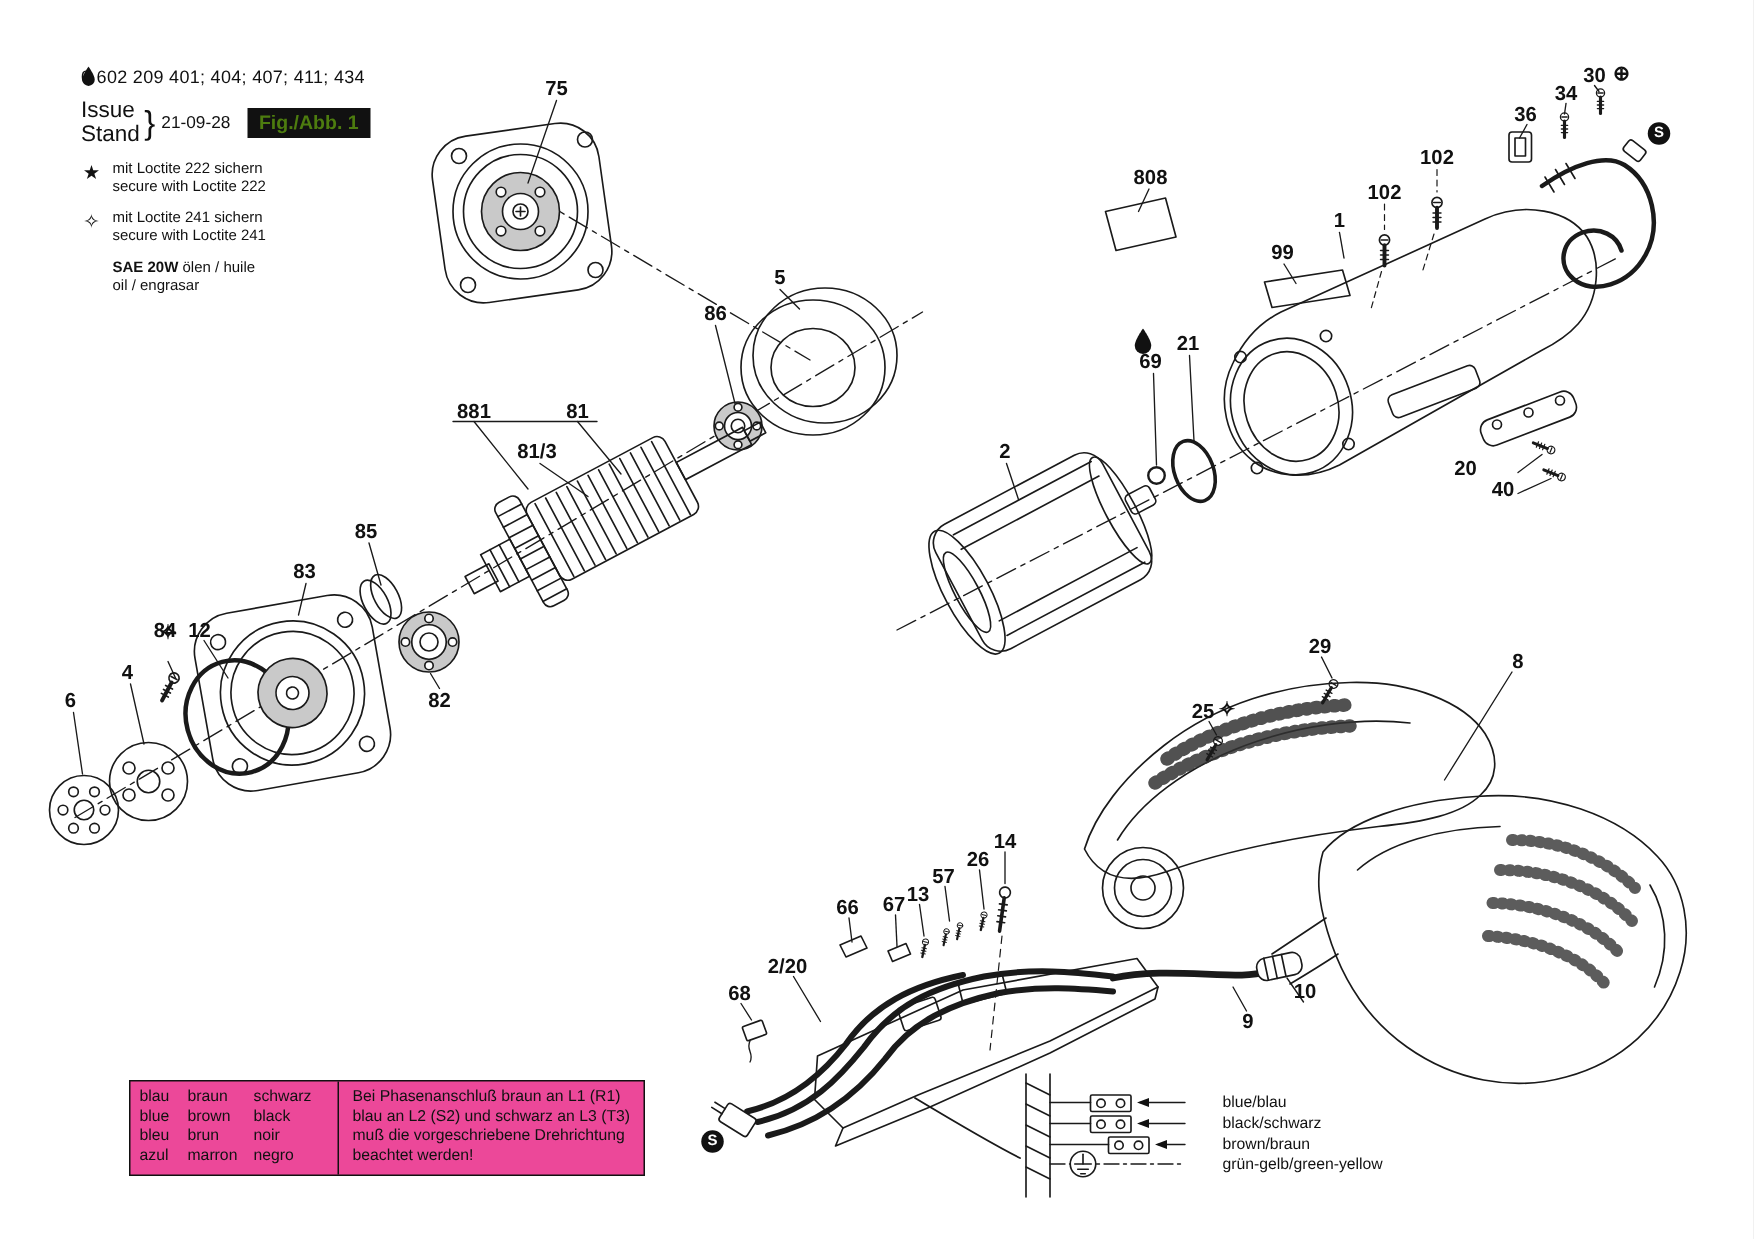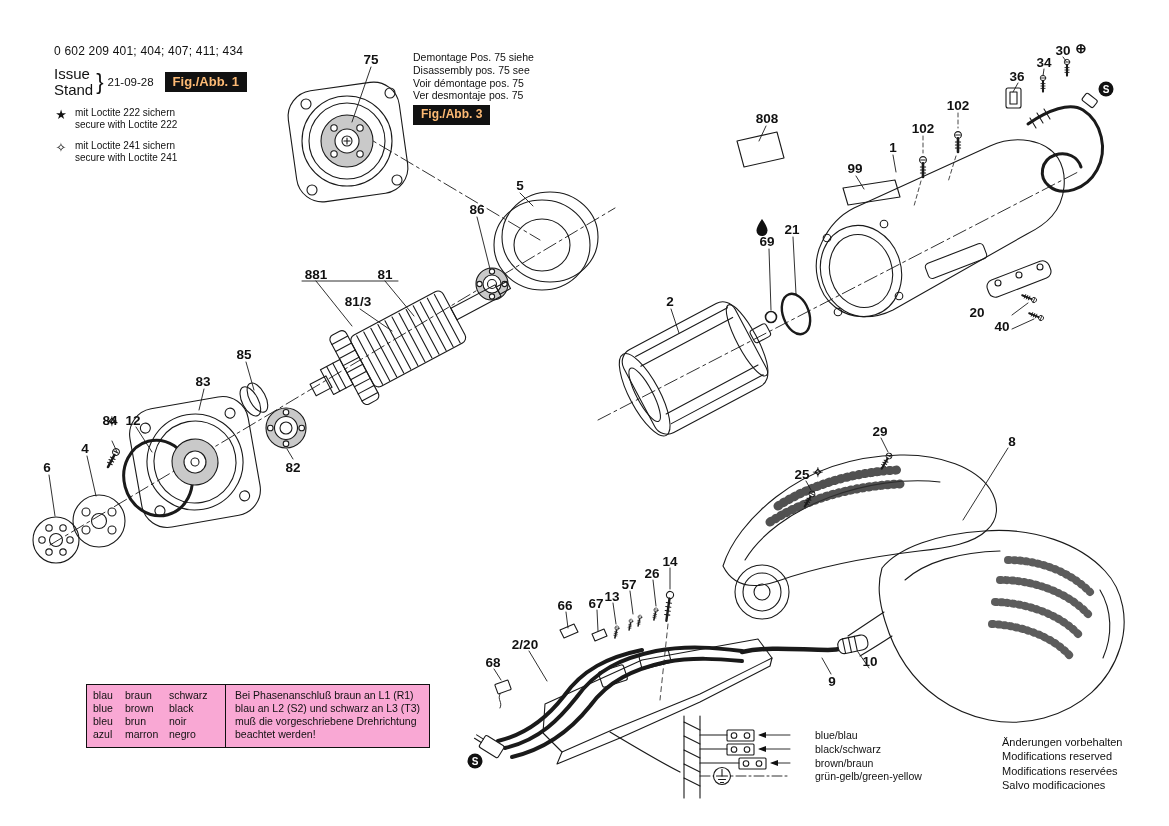--- a/index.html
+++ b/index.html
@@ -5,29 +5,29 @@
   html,body{margin:0;padding:0;background:#e8e8e8;}
   .canvas{position:relative;width:1169px;height:826px;background:#fff;margin:0 auto;
           font-family:"Liberation Sans",sans-serif;color:#111;overflow:hidden;}
   svg{position:absolute;left:0;top:0;}
   .abs{position:absolute;}
   .codes{font-size:12px;letter-spacing:.2px;}
   .issue-row{display:flex;align-items:center;gap:3px;margin-top:8px;}
   .issue-stack{font-size:15px;line-height:1.05;}
   .brace{font-size:22px;font-weight:200;margin:0 1px 0 0;}
   .date{font-size:11.5px;margin-right:8px;}
-  .fig-badge{background:#111;color:#fdba74;font-weight:bold;font-size:13px;padding:2px 8px 3px;white-space:nowrap;}
+  .fig-badge{background:#111;color:#4d7c0f;font-weight:bold;font-size:13px;padding:2px 8px 3px;white-space:nowrap;}
   .legend-item{display:flex;gap:7px;margin-top:9px;font-size:10px;line-height:1.22;}
   .legend-icon{width:14px;text-align:center;font-size:13px;line-height:1;padding-top:1px;}
   .note-block{font-size:10.5px;line-height:1.22;}
   .note-block .fig-badge{display:inline-block;margin-top:3px;font-size:12px;}
   .part-label{position:absolute;transform:translate(-50%,-50%);font-weight:bold;font-size:13.5px;white-space:nowrap;}
   .s-marker{position:absolute;transform:translate(-50%,-50%);width:15px;height:15px;border-radius:50%;
             background:#111;color:#fff;font-size:10px;font-weight:bold;display:flex;align-items:center;justify-content:center;}
-  .wire-table{position:absolute;left:86px;top:684px;display:flex;border:1.5px solid #111;background:#f9a8d4;}
+  .wire-table{position:absolute;left:86px;top:720px;display:flex;border:1.5px solid #111;background:#ec4899;}
   .wire-table .colors{padding:4px 8px 5px 6px;border-right:1.5px solid #111;}
   .wire-table .colors .row{display:grid;grid-template-columns:32px 44px 48px;font-size:10.5px;line-height:1.25;}
   .wire-table .note{padding:4px 9px 5px;font-size:10.5px;line-height:1.25;}
   .wire-labels span{position:absolute;font-size:10.5px;white-space:nowrap;padding-left:20px;}
   .footer{position:absolute;left:1002px;top:735px;font-size:11px;line-height:1.3;}
   .sae-bold{font-weight:bold;}
 </style>
 </head>
 <body>
 
@@ -444,29 +444,33 @@
         <span>secure with Loctite 222</span>
       </span>
     </div>
     <div class="legend-item">
       <span class="legend-icon">✧</span>
       <span>
         <span>mit Loctite 241 sichern</span><br>
         <span>secure with Loctite 241</span>
       </span>
     </div>
+    <div class="legend-item">
+      <span class="legend-icon">
+        <svg width="10" height="14" viewBox="0 0 12 16">
+            <path d="M6 0 C6 0 1 7 1 10.5 a5 5 0 0 0 10 0 C11 7 6 0 6 0 Z" fill="#111"></path>
+          </svg>
+      </span>
+      <span>
+        <span class="sae-bold">SAE 20W</span><span> ölen / huile</span><br>
+        <span>oil / engrasar</span>
+      </span>
+    </div>
   </div>
 
-  <div class="abs note-block" style="left:413px;top:51px;">
-    <div>Demontage Pos. 75 siehe</div>
-    <div>Disassembly pos. 75 see</div>
-    <div>Voir démontage pos. 75</div>
-    <div>Ver desmontaje pos. 75</div>
-    <span class="fig-badge">Fig./Abb. 3</span>
-  </div>
 
   <div class="wire-table">
     <div class="colors">
       <div class="row">
           <span>blau</span>
           <span>braun</span>
           <span>schwarz</span>
         </div>
       <div class="row">
           <span>blue</span>
@@ -492,20 +496,14 @@
     </div>
   </div>
 
   <div class="wire-labels">
     <span style="left:795px;top:729px;">blue/blau</span>
     <span style="left:795px;top:743px;">black/schwarz</span>
     <span style="left:795px;top:757px;">brown/braun</span>
     <span style="left:795px;top:770px;">grün-gelb/green-yellow</span>
   </div>
 
-  <div class="footer">
-    <div>Änderungen vorbehalten</div>
-    <div>Modifications reserved</div>
-    <div>Modifications reservées</div>
-    <div>Salvo modificaciones</div>
-  </div>
 
 </div>
 
 </body></html>

